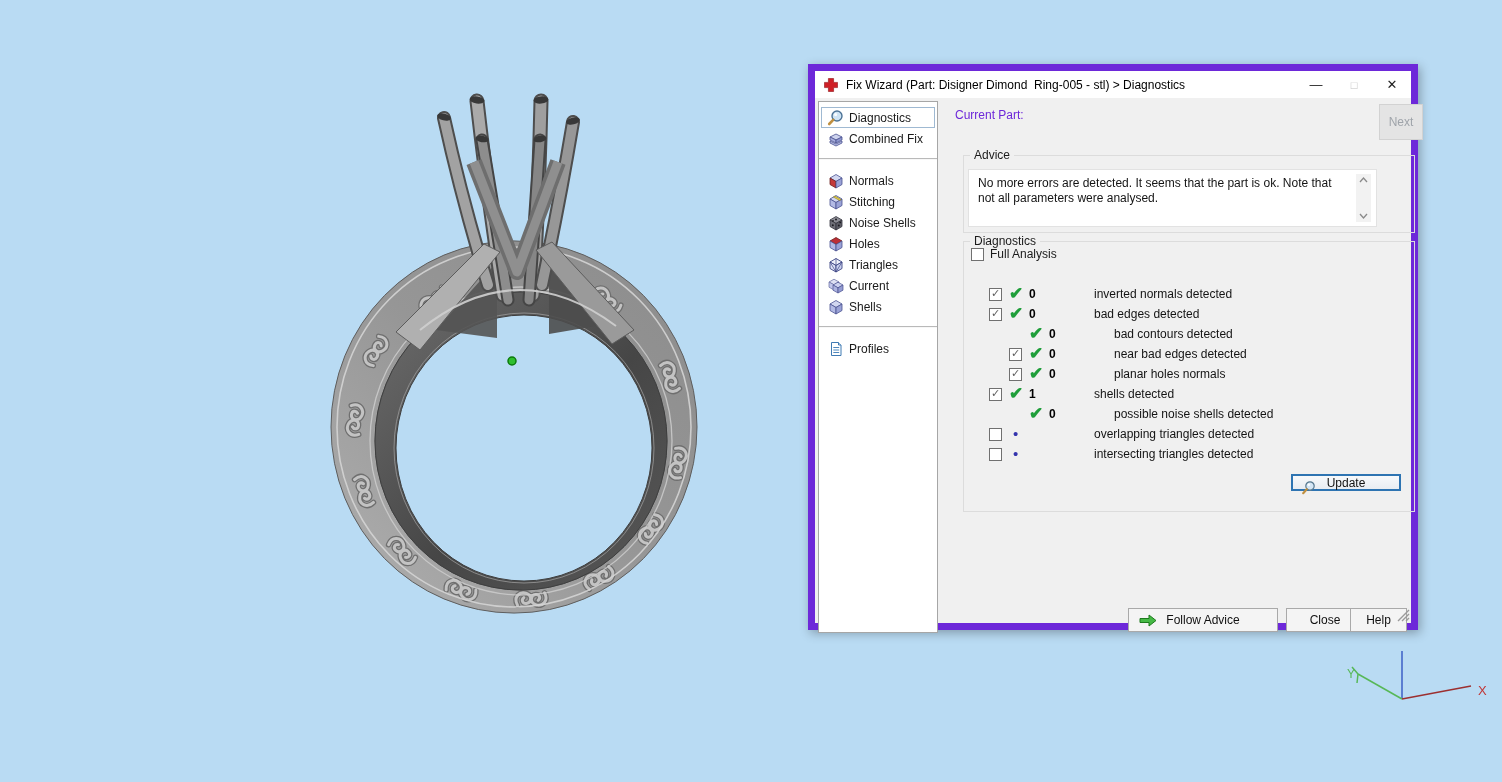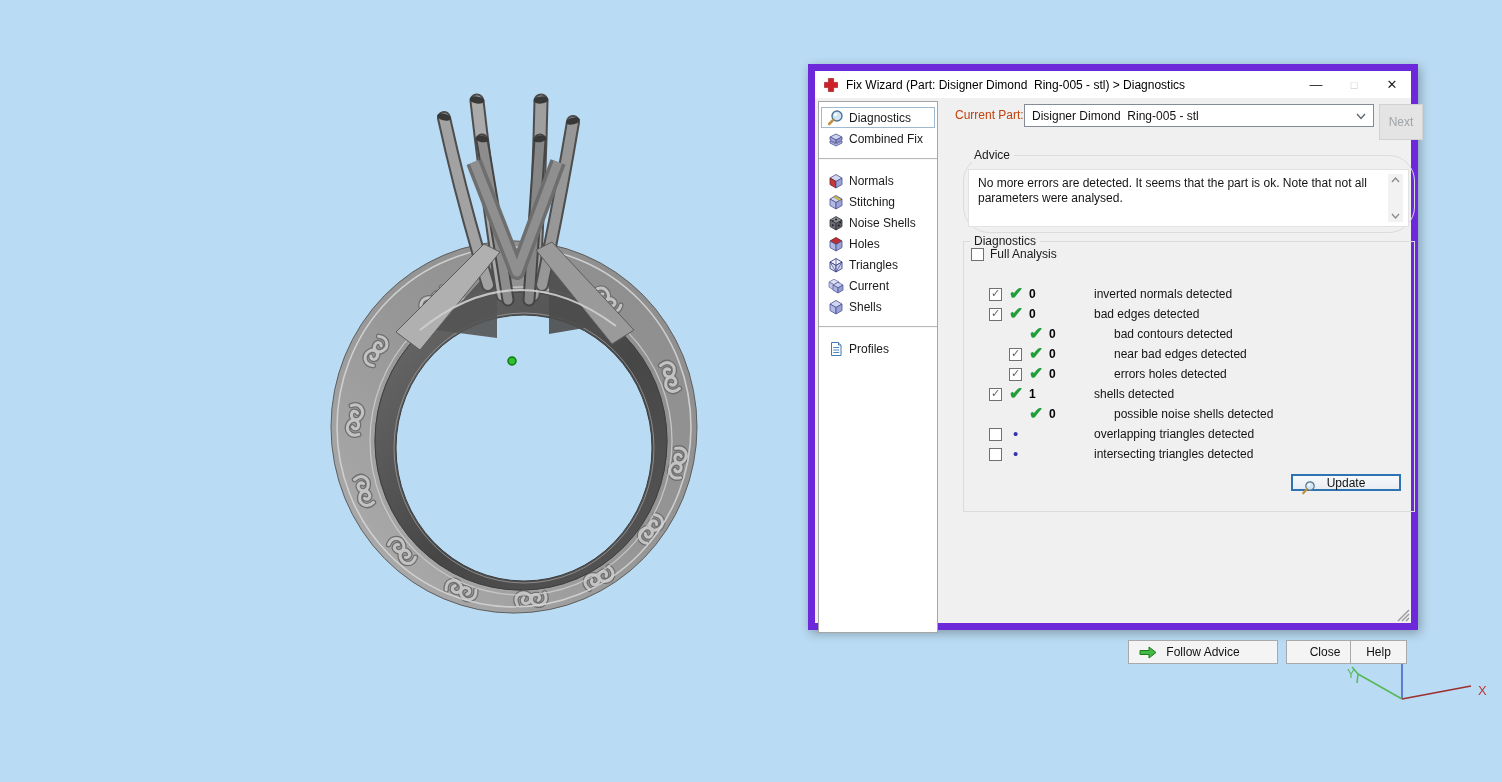--- a/index.html
+++ b/index.html
@@ -28,21 +28,21 @@
     background:#ffffff; display:flex; align-items:center;
   }
   .titlebar .app-ic { width:14px; height:14px; margin:0 8px 0 9px; flex:0 0 auto; }
   .title-text { white-space:pre; color:#000; }
   .win-btns { margin-left:auto; display:flex; height:27px; }
   .win-btn { width:38px; height:27px; display:flex; align-items:center; justify-content:center;
              color:#222; font-size:13px; cursor:default; }
   .win-btn.max { color:#c3c3c3; font-size:11px; }
 
   
-  .cp-label { position:absolute; left:140px; top:37px; color:#c2410c; }
+  .cp-label { position:absolute; left:140px; top:37px; color:#6d28d9; }
   .cp-select {
     position:absolute; left:209px; top:33px; width:350px; height:23px;
     background:#fff; border:1px solid #848b94; display:flex; align-items:center;
     padding-left:7px; white-space:pre; color:#111;
   }
   .cp-select .chev { position:absolute; right:7px; top:8px; }
   .btn-next {
     position:absolute; left:564px; top:33px; width:44px; height:36px;
     background:#e4e4e4; border:1px solid #d2d2d2; color:#9fa4aa;
     display:flex; align-items:center; justify-content:center;
@@ -58,25 +58,25 @@
   .sb-ic { width:19px; height:19px; flex:0 0 auto; margin-right:4px; display:flex; align-items:center; justify-content:center; }
   .sb-sep { height:0; border-top:1px solid #b9b9b9; border-bottom:1px solid #f7f7f7; margin:9px 0 10px 0; }
 
   
   .groupbox {
     position:absolute; border:1px solid #dcdcdc; background:transparent;
   }
   .groupbox > .gb-label {
     position:absolute; top:-8px; left:6px; background:#f0f0f0; padding:0 4px; color:#1b1b1b;
   }
-  #advice-group { left:148px; top:84px; width:452px; height:78px;border-radius:26px; }
+  #advice-group { left:148px; top:84px; width:452px; height:78px; }
   #diag-group   { left:148px; top:170px; width:452px; height:271px; }
 
   .advice-box {
-    position:absolute; left:4px; top:13px; width:441px; height:58px;
+    position:absolute; left:4px; top:13px; width:409px; height:58px;
     background:#fff; border:1px solid #e2e2e2;
   }
   .advice-text { padding:6px 30px 0 9px; line-height:15px; color:#141414; }
   .adv-scroll {
     position:absolute; right:5px; top:4px; bottom:4px; width:15px; background:#f2f2f2;
     display:flex; flex-direction:column; justify-content:space-between; align-items:center;
     padding:3px 0;
   }
 
   
@@ -106,21 +106,21 @@
     position:absolute; left:327px; top:232px; width:110px; height:17px;
     background:linear-gradient(#f7f9fb,#e9edf2);
     border:2px solid #2e74b2;
     display:flex; align-items:center; justify-content:center; gap:6px; color:#111;
   }
   .btn-update .upd-ic { position:absolute; left:8px; top:4px; }
 
   
   .btn {
     position:absolute; height:24px; background:#f4f4f4; border:1px solid #a9a9a9;
-    display:flex; align-items:center; justify-content:center; color:#111;margin-top:32px;
+    display:flex; align-items:center; justify-content:center; color:#111;
   }
   #btn-follow { left:313px; top:537px; width:150px; }
   #btn-follow .fa-ic { position:absolute; left:9px; top:4px; }
   #btn-close  { left:471px; top:537px; width:78px; }
   #btn-help   { left:535px; top:537px; width:57px; }
 
   .resize-grip { position:absolute; right:1px; bottom:1px; width:13px; height:13px; }
 </style>
 </head>
 <body>
@@ -258,26 +258,20 @@
     </svg>
     <span class="title-text">Fix Wizard (Part: Disigner Dimond  Ring-005 - stl) &gt; Diagnostics</span>
     <div class="win-btns">
       <div class="win-btn">—</div>
       <div class="win-btn max">□</div>
       <div class="win-btn">✕</div>
     </div>
   </div>
 
   <div class="cp-label">Current Part:</div>
-  <div class="cp-select">
-    <span>Disigner Dimond  Ring-005 - stl</span>
-    <svg class="chev" width="10" height="7" viewBox="0 0 10 7">
-      <path d="M1,1 L5,5.5 L9,1" fill="none" stroke="#5c6670" stroke-width="1.4"></path>
-    </svg>
-  </div>
   <div class="btn-next">Next</div>
 
   <div class="sidebar">
     <div class="sb-item selected">
       <span class="sb-ic">
         <svg width="18" height="18" viewBox="0 0 18 18">
             <circle cx="10" cy="7" r="5" fill="#cfe4f5" stroke="#4d7396" stroke-width="1.4"></circle>
             <circle cx="8.6" cy="5.6" r="1.6" fill="#ffffff" opacity="0.9"></circle>
             <line x1="6.2" y1="10.8" x2="2.2" y2="15" stroke="#c09040" stroke-width="2.6" stroke-linecap="round"></line>
           </svg>
@@ -445,21 +439,21 @@
       <span class="slot-glyph ok">✔</span>
       <span class="slot-count">0</span>
       <span class="slot-label">near bad edges detected</span>
     </div>
     <div class="diag-row indent1" style="top:122px">
       <span class="slot-cb">
           <span class="win-checkbox checked"></span>
         </span>
       <span class="slot-glyph ok">✔</span>
       <span class="slot-count">0</span>
-      <span class="slot-label">errors holes detected</span>
+      <span class="slot-label">planar holes normals</span>
     </div>
     <div class="diag-row indent0" style="top:142px">
       <span class="slot-cb">
           <span class="win-checkbox checked"></span>
         </span>
       <span class="slot-glyph ok">✔</span>
       <span class="slot-count">1</span>
       <span class="slot-label">shells detected</span>
     </div>
     <div class="diag-row indent1" style="top:162px">

